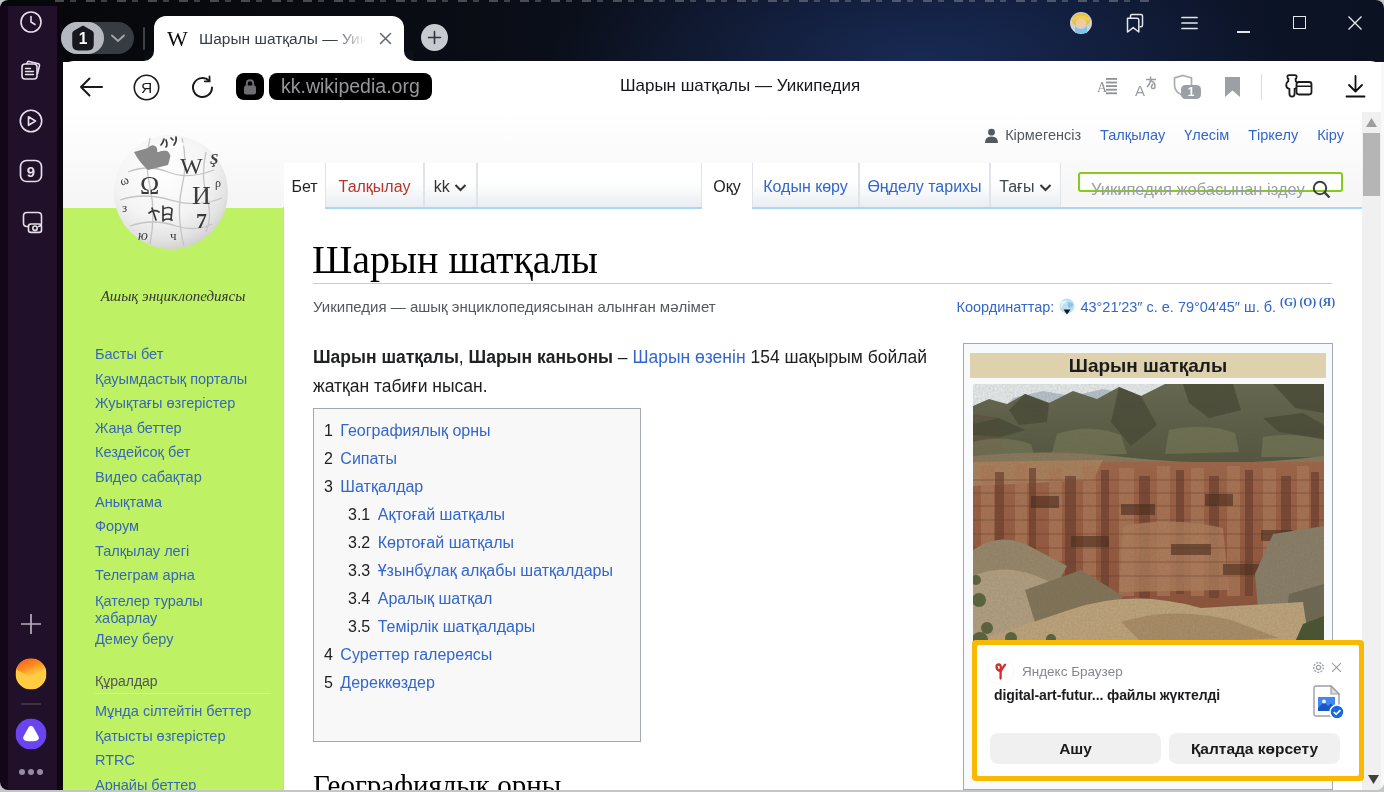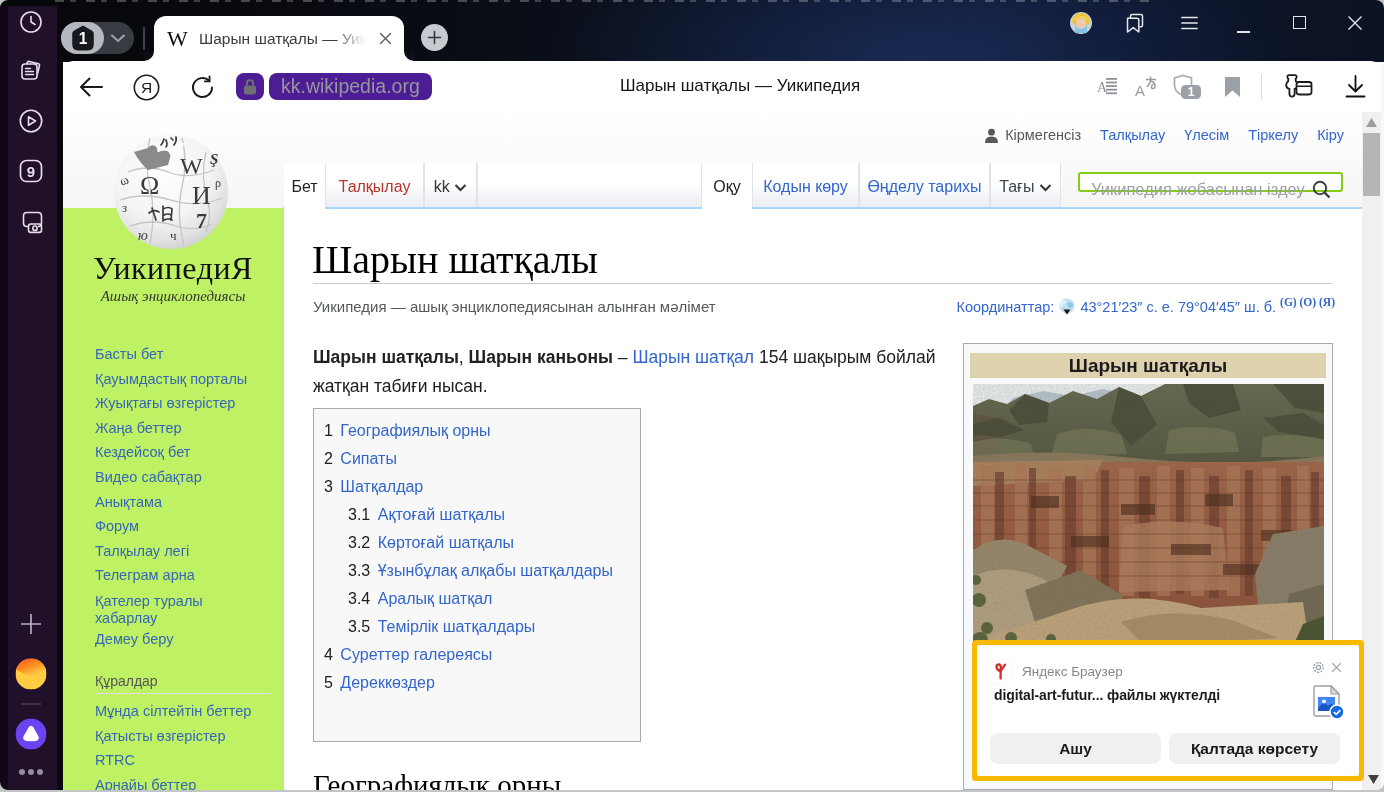--- a/index.html
+++ b/index.html
@@ -24,21 +24,21 @@
   
   #tabcount { left:61px; top:22px; width:73px; height:32px; border-radius:16px; background:#373b42; }
   #tabcount .lt { position:absolute; left:0; top:0; width:43px; height:32px; border-radius:16px; background:#b5b9bf; }
 
   
   #activetab { left:154px; top:16px; width:250px; height:46px; background:#fff; border-radius:12px 12px 0 0;
     font-size:15.5px; color:#383d45; }
   #tabtitle { position:absolute; left:45px; top:0; width:168px; line-height:46px; white-space:nowrap; overflow:hidden;
     -webkit-mask-image:linear-gradient(90deg,#000 80%,transparent 99%); }
 
-  .pill { position:absolute; top:73px; height:27px; background:#4c1d95; border-radius:8px; }
+  .pill { position:absolute; top:73px; height:27px; background:#000000; border-radius:8px; }
 
   
   #page { left:63px; top:112px; width:1318px; height:678px; background:#bef264; overflow:hidden;
     color:#202122; }
   #pagegrad { left:0; top:0; width:1318px; height:96px; background:linear-gradient(#ffffff,#f5f5f5); }
   #content { left:220px; top:96px; width:1079px; height:582px; background:#fff; border-left:1px solid #a7d7f9; border-top:1px solid #a7d7f9; }
   a { text-decoration:none; }
   .bl { color:#3366cc; }
 
   
@@ -314,21 +314,20 @@
         <text x="30" y="108" font-size="14" font-style="italic">ю</text>
         <text x="102" y="32" font-size="15" font-weight="bold" font-style="italic">Ş</text>
         <text x="107" y="55" font-size="12">ρ</text>
         <text x="62" y="108" font-size="13">ч</text>
       </g>
       <g stroke="#3a3a3a" stroke-width="1.7" fill="none" stroke-linecap="round">
         <path d="M44 76 L48 88 M41 81 Q46 77 51 80 M55 74 L55 89 M55 77 Q61 74 64 77 L63 88 M56 83 Q60 81 63 83 M56 88 Q60 86 64 88"></path>
         <path d="M56 7 Q55 11 53 13 M58 8 Q60 13 58 15 M63 6 L65 8 M68 5 Q69 9 66 13"></path>
       </g>
     </svg>
-    <div class="abs" id="wordmark">УикипедиЯ</div>
     <div class="abs" id="tagline2">Ашық энциклопедиясы</div>
     <div class="abs" id="pnav">
       <a href="#b">Басты бет</a>
       <a href="#b">Қауымдастық порталы</a>
       <a href="#b">Жуықтағы өзгерістер</a>
       <a href="#b">Жаңа беттер</a>
       <a href="#b">Кездейсоқ бет</a>
       <a href="#b">Видео сабақтар</a>
       <a href="#b">Анықтама</a>
       <a href="#b">Форум</a>
@@ -350,21 +349,21 @@
     <div class="abs" id="coords"><a href="#b" class="bl">Координаттар:</a>
       <svg style="vertical-align:-4px" width="18" height="18" viewBox="0 0 18 18">
         <circle cx="9" cy="8" r="7.5" fill="#bfe0f2"></circle>
         <path d="M3 4 Q6 2 9 2.5 Q8 5 5.5 6 Q4 8 3.5 10 Q2 8 3 4Z" fill="#e8f4fb"></path>
         <path d="M10 4 Q14 4 15.5 7 Q14 10 11 10 Q9 8 10 4Z" fill="#8ec6e8"></path>
         <path d="M5.5 11.5 L12.5 11.5 L9 16.5 Z" fill="#1a1a1a"></path>
         </svg>
       <a href="#b" class="bl">43°21′23″ с. е. 79°04′45″ ш. б.</a>
       <span style="font-family:'Liberation Serif',serif;font-weight:bold;font-size:11.5px;vertical-align:6px;">(G) (O) (Я)</span>
     </div>
-    <div class="abs" id="para"><b>Шарын шатқалы</b>, <b>Шарын каньоны</b> – <a href="#b" class="bl">Шарын шатқал</a> 154 шақырым бойлай жатқан табиғи нысан.</div>
+    <div class="abs" id="para"><b>Шарын шатқалы</b>, <b>Шарын каньоны</b> – <a href="#b" class="bl">Шарын өзенін</a> 154 шақырым бойлай жатқан табиғи нысан.</div>
     <div class="abs" id="toc">
       <ul>
         <li><span class="tnum">1</span> <a href="#b" class="bl">Географиялық орны</a></li>
         <li><span class="tnum">2</span> <a href="#b" class="bl">Сипаты</a></li>
         <li><span class="tnum">3</span> <a href="#b" class="bl">Шатқалдар</a>
           <ul>
             <li><span class="tnum">3.1</span> <a href="#b" class="bl">Ақтоғай шатқалы</a></li>
             <li><span class="tnum">3.2</span> <a href="#b" class="bl">Көртоғай шатқалы</a></li>
             <li><span class="tnum">3.3</span> <a href="#b" class="bl">Ұзынбұлақ алқабы шатқалдары</a></li>
             <li><span class="tnum">3.4</span> <a href="#b" class="bl">Аралық шатқал</a></li>

